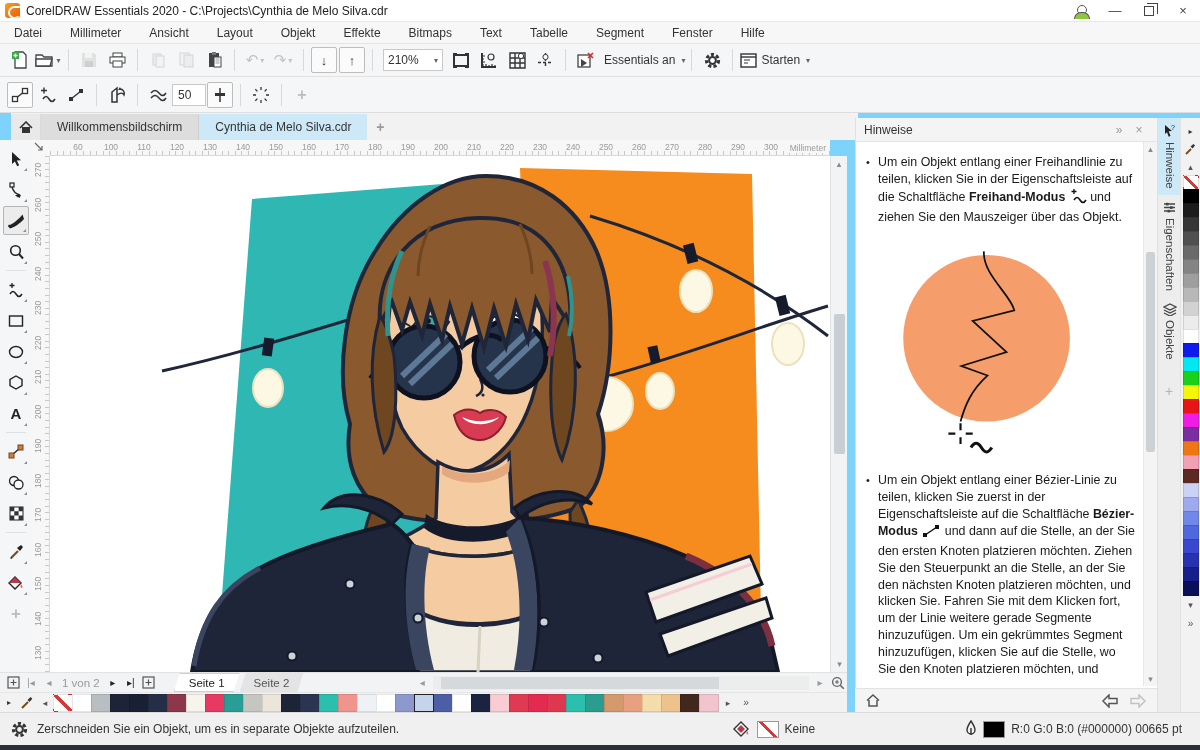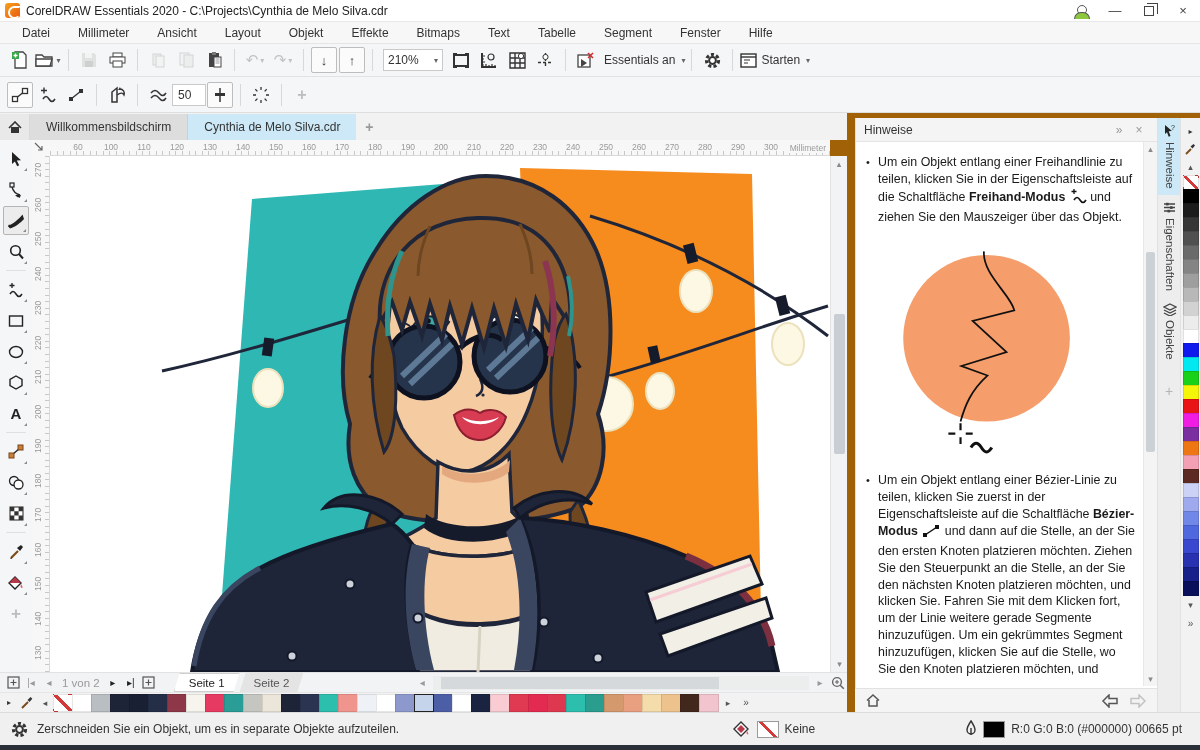--- a/index.html
+++ b/index.html
@@ -1,17 +1,17 @@
 <!DOCTYPE html>
 <html style="--c-teal: #2fb8b3; --c-orange: #f68b1e; --c-hair: #8a5a2e; --c-hair_dark: #6e4620; --c-skin: #f5cba2; --c-jacket: #1e2539; --c-jacket_light: #3a4560; --c-lips: #d83c52; --c-tank: #f0ece1; --c-outline: #20263a; --c-bulb: #fdf8e3; --c-maroon: #7c2f3f; --c-stud: #ccd1da; --c-hint-circle: #f59d6b;"><head>
 <meta charset="utf-8">
 <style>
   * { box-sizing: border-box; margin: 0; padding: 0; }
   html,body { width:1200px; height:750px; font-family:"Liberation Sans", sans-serif; }
-  #app { position:relative; width:1200px; height:750px; background:#a16207; overflow:hidden;
+  #app { position:relative; width:1200px; height:750px; background:#7dd3fc; overflow:hidden;
          font-family:"Liberation Sans", sans-serif; color:#333; }
 
   
   #titlebar { position:absolute; left:0; top:0; width:1200px; height:22px; background:#ffffff;
               display:flex; align-items:center; border-bottom:1px solid #e8e8e8; }
   .app-logo { width:15px; height:15px; margin:0 6px 0 5px; border-radius:3px;
               background:linear-gradient(135deg,#f7a21b,#e85a10); position:relative; }
   .app-logo::after{ content:""; position:absolute; left:3px; top:3px; width:9px; height:9px;
               border-radius:50% 0 50% 50%; border:2px solid #fff; border-right-color:transparent; }
   .title-text { font-size:12px; color:#222; }
@@ -19,21 +19,21 @@
   .win-btn { width:34px; height:100%; display:flex; align-items:center; justify-content:center;
              font-size:13px; color:#444; }
   .share-glyph { width:14px; height:14px; position:relative; }
   .share-glyph::before{ content:""; position:absolute; left:3px; top:1px; width:8px; height:8px; border:1.5px solid #555; border-radius:50%; }
   .share-glyph::after{ content:""; position:absolute; left:0px; top:8px; width:14px; height:6px; border:1.5px solid #555; border-bottom:none; border-radius:7px 7px 0 0; background:#8dc63f; }
   .restore-glyph { width:10px; height:10px; border:1px solid #444; position:relative; }
   .restore-glyph::after{ content:""; position:absolute; left:2px; top:-4px; width:10px; height:10px; border:1px solid #444; border-left:none; border-bottom:none; }
 
   
   #menubar { position:absolute; left:0; top:22px; width:1200px; height:22px; background:#f7f7f7;
-             display:flex; align-items:center; padding-left:8px; border-bottom:1px solid #e5e5e5; }
+             display:flex; align-items:center; padding-left:0; border-bottom:1px solid #e5e5e5; }
   .menu-item { font-size:12px; color:#333; padding:2px 14px; cursor:default; }
 
   
   #toolbar { position:absolute; left:0; top:44px; width:1200px; height:33px; background:#f5f6f7;
              display:flex; align-items:center; padding-left:6px; border-bottom:1px solid #e2e2e2; }
   #propbar { position:absolute; left:0; top:77px; width:1200px; height:36px; background:#f5f6f7;
              display:flex; align-items:center; padding-left:6px; border-bottom:1px solid #dedede; }
   .tbtn { height:26px; min-width:26px; display:flex; align-items:center; justify-content:center;
           border-radius:2px; margin:0 1px; }
   .tbtn svg { display:block; }
@@ -43,21 +43,21 @@
   .dis-ic { opacity:.35; }
   .combo { display:flex; align-items:center; border:1px solid #c9c9c9; background:#fff; height:22px;
            padding:0 4px; margin:0 4px; }
   .combo input { border:none; outline:none; width:44px; font-size:12px; font-family:"Liberation Sans",sans-serif; color:#333; }
   .tlabel { font-size:12px; color:#333; margin:0 4px; }
   .boxed { border:1px solid #bdbdbd; background:#fbfbfb; }
   .num-input { width:34px; height:22px; border:1px solid #c9c9c9; background:#fff; font-size:12px;
                padding-left:5px; font-family:"Liberation Sans",sans-serif; color:#333; outline:none; }
 
   
-  #tabrow { position:absolute; left:0; top:113px; width:847px; height:27px; background:#f2f2f2;
+  #tabrow { position:absolute; left:11px; top:113px; width:847px; height:27px; background:#f2f2f2;
             display:flex; align-items:flex-end; }
   .home-tab { width:30px; height:26px; display:flex; align-items:center; justify-content:center; background:#e9e9e9; border-right:1px solid #dadada; }
   .doc-tab { height:26px; display:flex; align-items:center; padding:0 16px; font-size:12px; color:#333; }
   .doc-tab.inactive { background:#dddddd; border-right:1px solid #cfcfcf; }
   .doc-tab.active { background:#cde9f7; }
   .newtab-btn { width:26px; height:26px; display:flex; align-items:center; justify-content:center; color:#9a9a9a; font-size:14px; font-weight:bold; }
 
   
   #hruler { position:absolute; left:50px; top:140px; width:780px; height:16px; background:#f7f7f7;
             border-bottom:1px solid #d9d9d9; overflow:hidden; }

